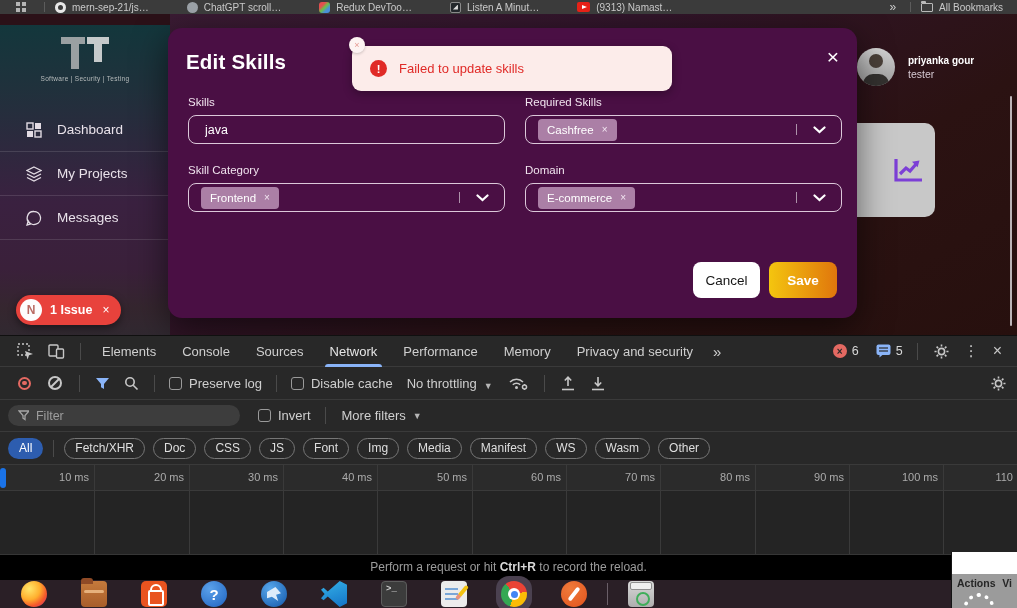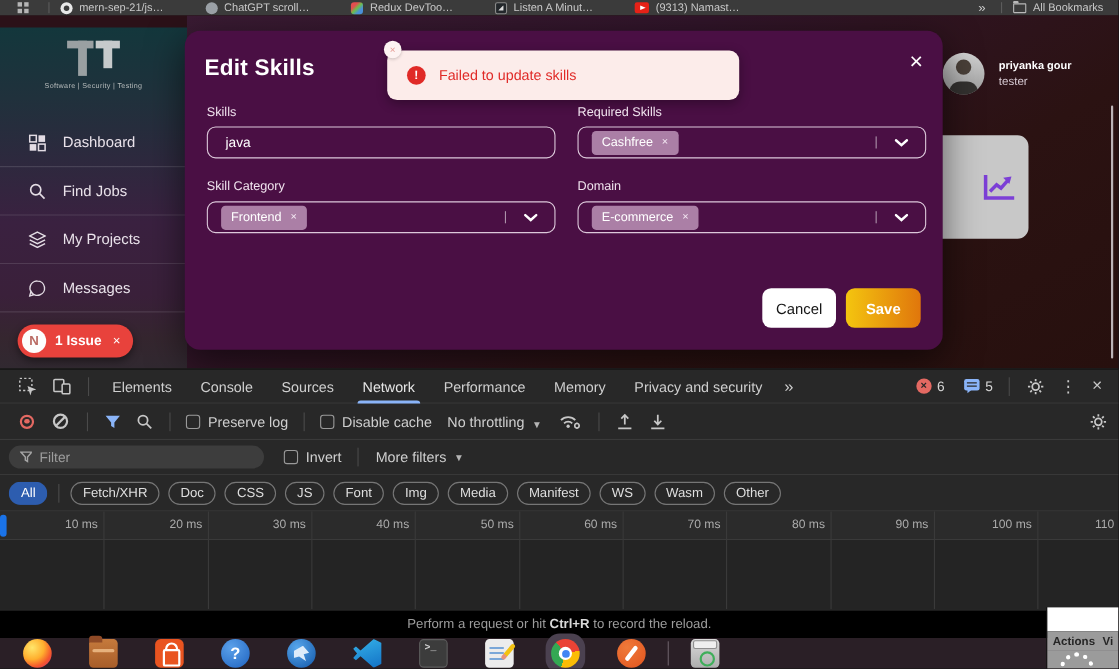--- a/index.html
+++ b/index.html
@@ -242,29 +242,20 @@
                 <rect x="9" y="1" width="6" height="6" fill="#e3dce4"></rect>
                 <rect x="1" y="9" width="6" height="6" fill="#e3dce4"></rect>
                 <rect x="9" y="9" width="6" height="6" fill="none" stroke="#e3dce4" stroke-width="1.4"></rect>
               </svg>
             </span>
           <span>Dashboard</span>
         </div>
         <div class="nav-item">
           <span class="nav-ic">
               <svg width="16" height="16">
-                <circle cx="6.5" cy="6.5" r="4.6" fill="none" stroke="#e3dce4" stroke-width="1.5"></circle>
-                <line x1="10" y1="10" x2="14.5" y2="14.5" stroke="#e3dce4" stroke-width="1.5"></line>
-              </svg>
-            </span>
-          <span>Find Jobs</span>
-        </div>
-        <div class="nav-item">
-          <span class="nav-ic">
-              <svg width="16" height="16">
                 <path d="M8 1 L15 4.5 L8 8 L1 4.5 Z" fill="none" stroke="#e3dce4" stroke-width="1.3"></path>
                 <path d="M1 8 L8 11.5 L15 8" fill="none" stroke="#e3dce4" stroke-width="1.3"></path>
                 <path d="M1 11.5 L8 15 L15 11.5" fill="none" stroke="#e3dce4" stroke-width="1.3"></path>
               </svg>
             </span>
           <span>My Projects</span>
         </div>
         <div class="nav-item">
           <span class="nav-ic">
               <svg width="16" height="16">

